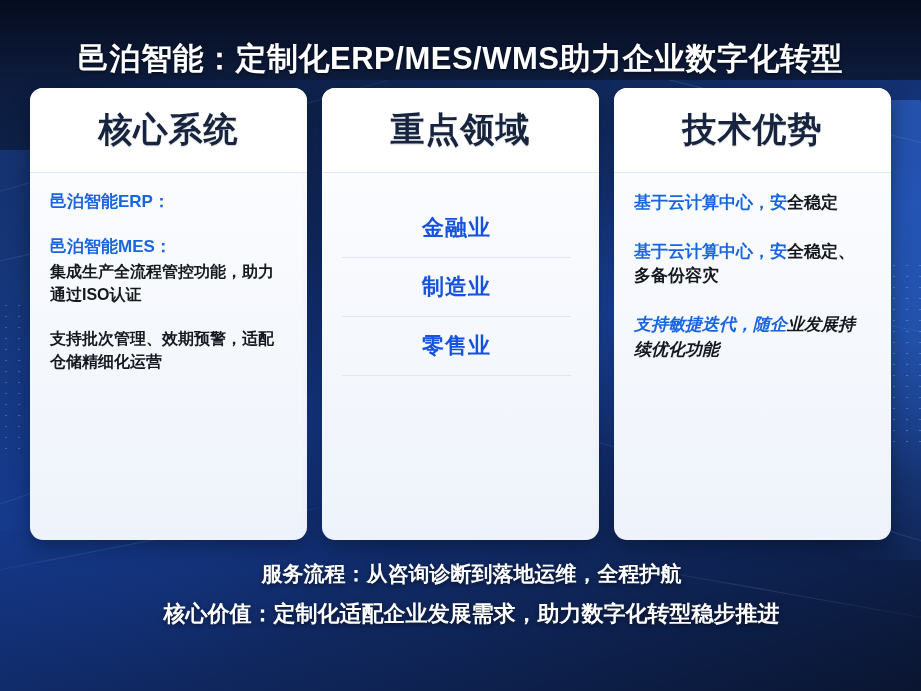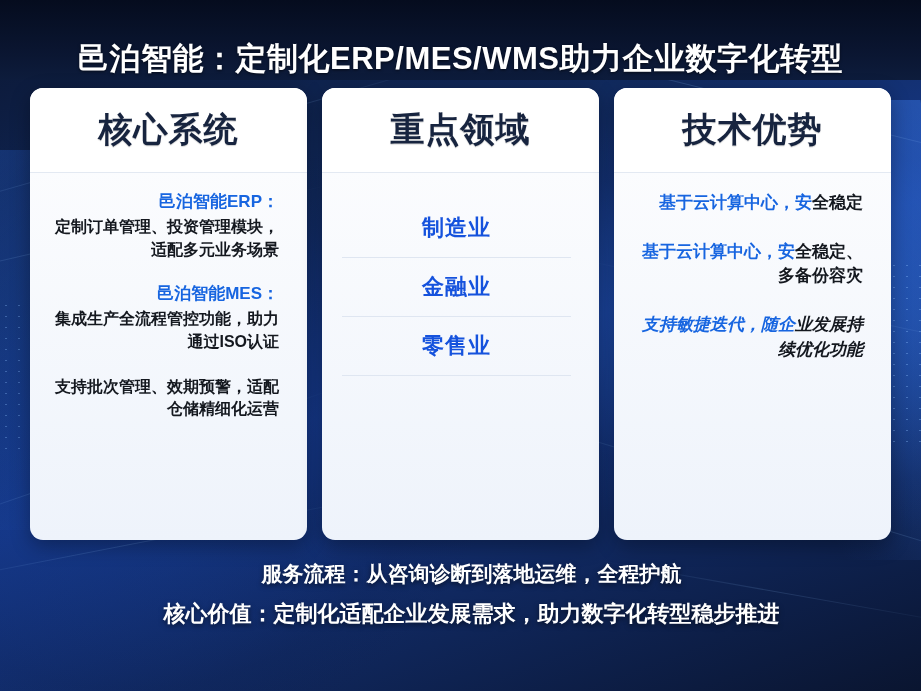--- a/index.html
+++ b/index.html
@@ -45,21 +45,21 @@
     color:#ffffff;font-size:31px;font-weight:bold;letter-spacing:.5px;
     text-shadow:0 1px 3px rgba(0,0,0,.6);white-space:nowrap;
   }
 
   
   .cards{position:absolute;left:30px;top:88px;width:861px;height:452px;display:flex;gap:15px;}
   .card{
     width:277px;height:452px;border-radius:13px;overflow:hidden;
     background:linear-gradient(180deg,#ffffff 0%,#fbfcfe 18%,#eef3fb 100%);
     box-shadow:0 6px 20px rgba(0,0,0,.32);
-    display:flex;flex-direction:column;text-align:right;
+    display:flex;flex-direction:column;
   }
   .card-head{
     height:84px;flex:0 0 84px;background:#ffffff;
     display:flex;align-items:center;justify-content:center;
     border-bottom:1px solid #e3e9f2;
   }
   .card-head span{
     color:#17243f;font-size:34px;font-weight:bold;letter-spacing:1px;
     text-shadow:0 1px 1px rgba(0,0,0,.18);
   }
@@ -116,40 +116,39 @@
 
   <div class="cards">
 
     <div class="card">
       <div class="card-head">
         <span>核心系统</span>
       </div>
       <div class="card-body">
         <div class="sys">
           <div class="name">邑泊智能ERP：</div>
-          <div class="desc">定制订单管理、投资管理模块，适配多元业务场景</div>
         </div>
         <div class="sys">
           <div class="name">邑泊智能MES：</div>
           <div class="desc">集成生产全流程管控功能，助力通过ISO认证</div>
         </div>
         <div class="sys">
           <div class="desc">支持批次管理、效期预警，适配仓储精细化运营</div>
         </div>
       </div>
     </div>
 
     <div class="card">
       <div class="card-head">
         <span>重点领域</span>
       </div>
       <div class="card-body">
         <div class="dom-list">
+          <div class="dom">金融业</div>
           <div class="dom">制造业</div>
-          <div class="dom">金融业</div>
           <div class="dom">零售业</div>
           <div class="dom spacer"></div>
         </div>
       </div>
     </div>
 
     <div class="card">
       <div class="card-head">
         <span>技术优势</span>
       </div>

